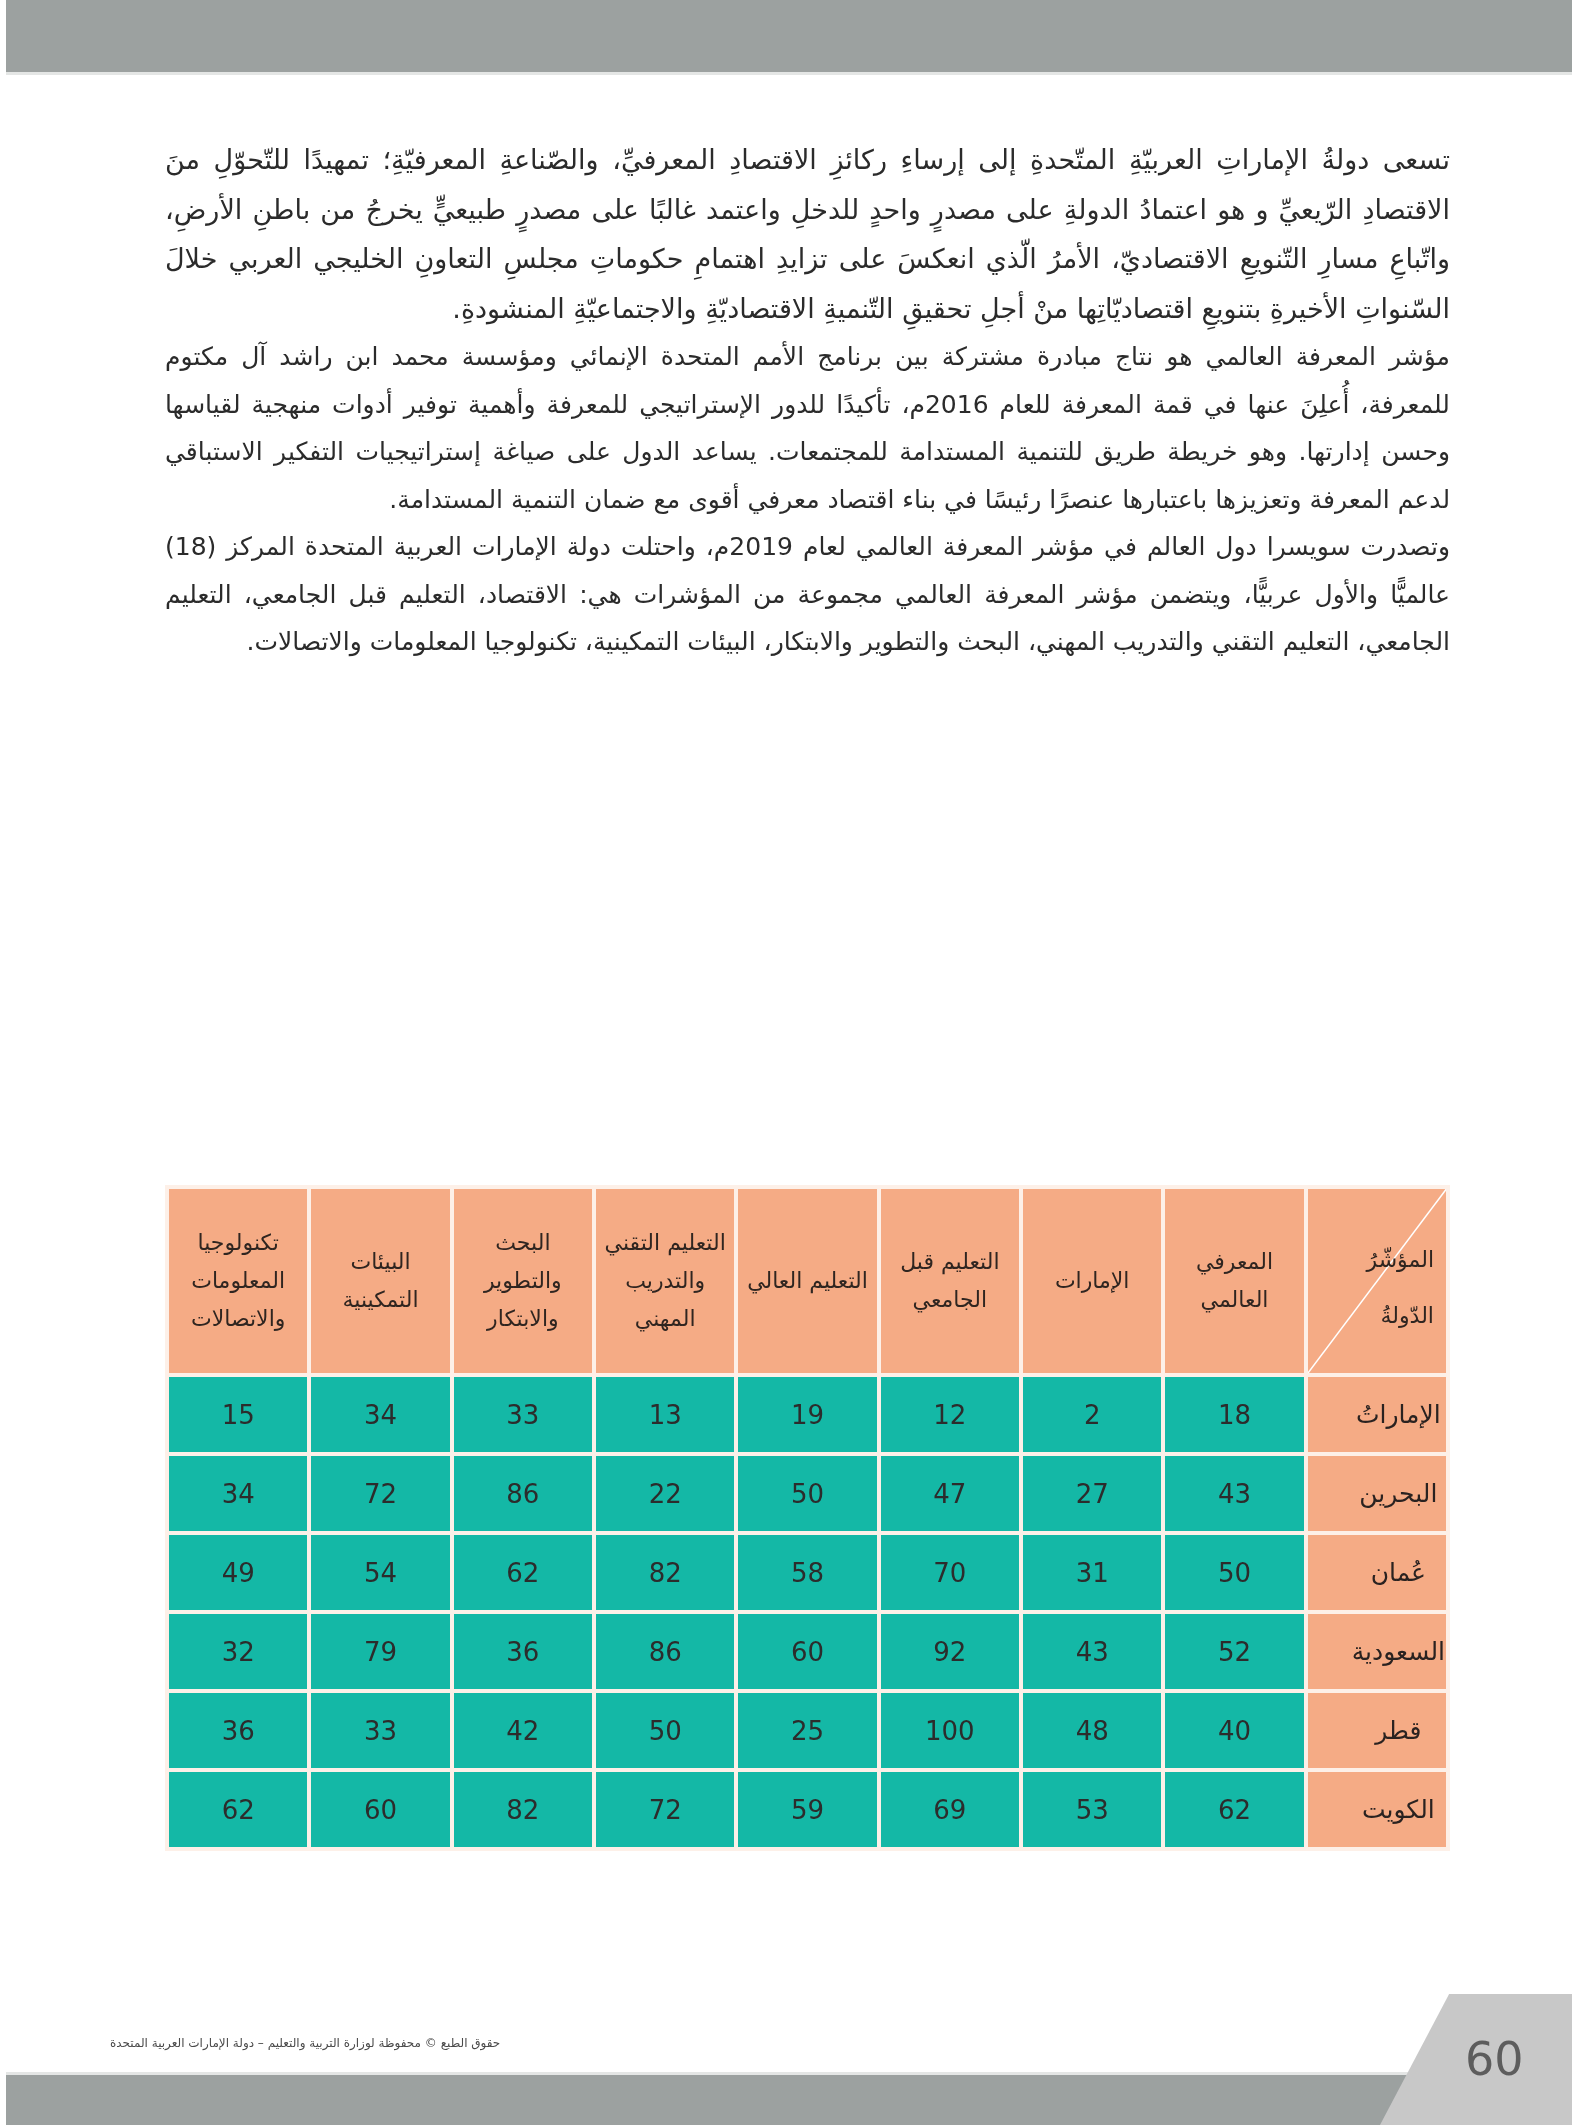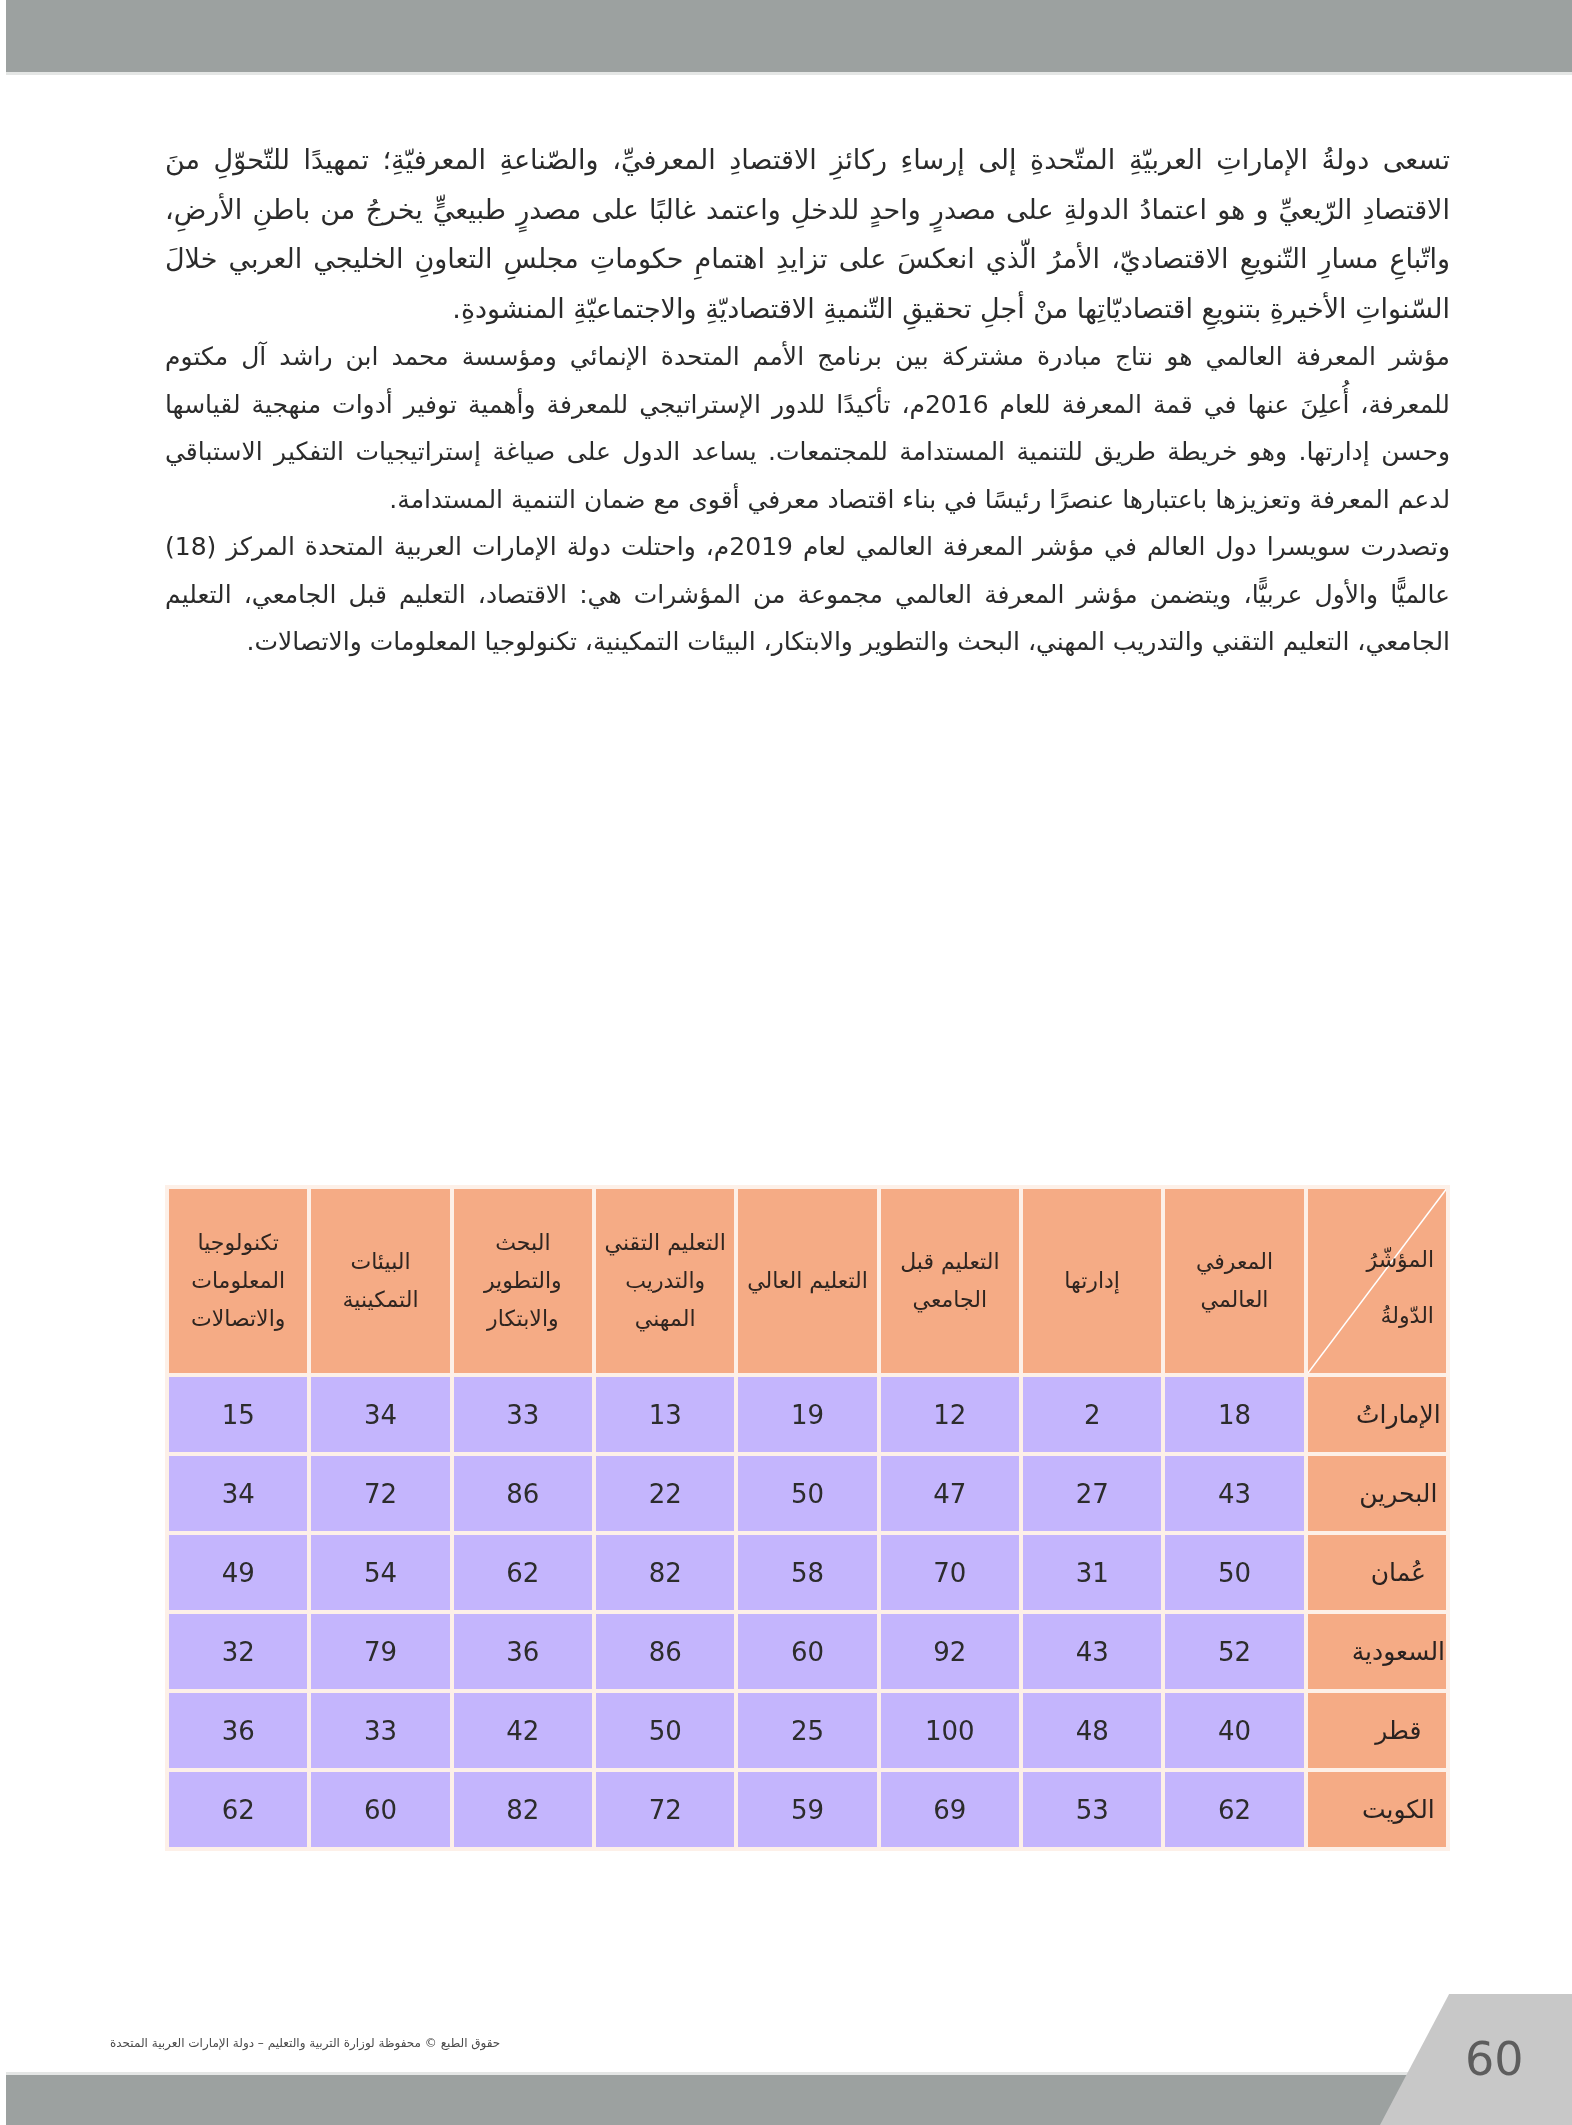--- a/index.html
+++ b/index.html
@@ -39,21 +39,21 @@
       background: #fdf0e8; table-layout: fixed;
     }
     table.idx th, table.idx td {
       text-align: center; vertical-align: middle;
     }
     table.idx th {
       background: #f5ab85; color: #2f2520; font-weight: normal;
       font-size: 22px; line-height: 38px; height: 184px; padding: 0 6px;
     }
     table.idx td {
-      background: #c4b5fd; font-size: 26px; height: 73px; color: #2c2c2c;
+      background: #14b8a6; font-size: 26px; height: 73px; color: #2c2c2c;
       font-family: "DejaVu Sans", sans-serif;
     }
     table.idx td.country {
       background: #f5ab85; font-size: 25px; color: #2a2220; padding-left: 44px;
     }
     th.corner { position: relative; padding: 0; margin-left: 40px; }
     th.corner .diag {
       position: absolute; inset: 0; width: 100%; height: 100%;
     }
     th.corner .c-top {
@@ -96,21 +96,21 @@
     <thead>
       <tr>
         <th class="corner">
           <svg class="diag" viewBox="0 0 100 100" preserveAspectRatio="none">
             <line x1="0" y1="100" x2="100" y2="0" stroke="#ffffff" stroke-width="1.5" vector-effect="non-scaling-stroke"></line>
           </svg>
           <span class="c-top">المؤشّرُ</span>
           <span class="c-bot">الدّولةُ</span>
         </th>
         <th>المعرفي العالمي</th>
-        <th>إدارتها</th>
+        <th>الإمارات</th>
         <th>التعليم قبل الجامعي</th>
         <th>التعليم العالي</th>
         <th>التعليم التقني والتدريب المهني</th>
         <th>البحث والتطوير والابتكار</th>
         <th>البيئات التمكينية</th>
         <th>تكنولوجيا المعلومات والاتصالات</th>
       </tr>
     </thead>
     <tbody>
       <tr>

